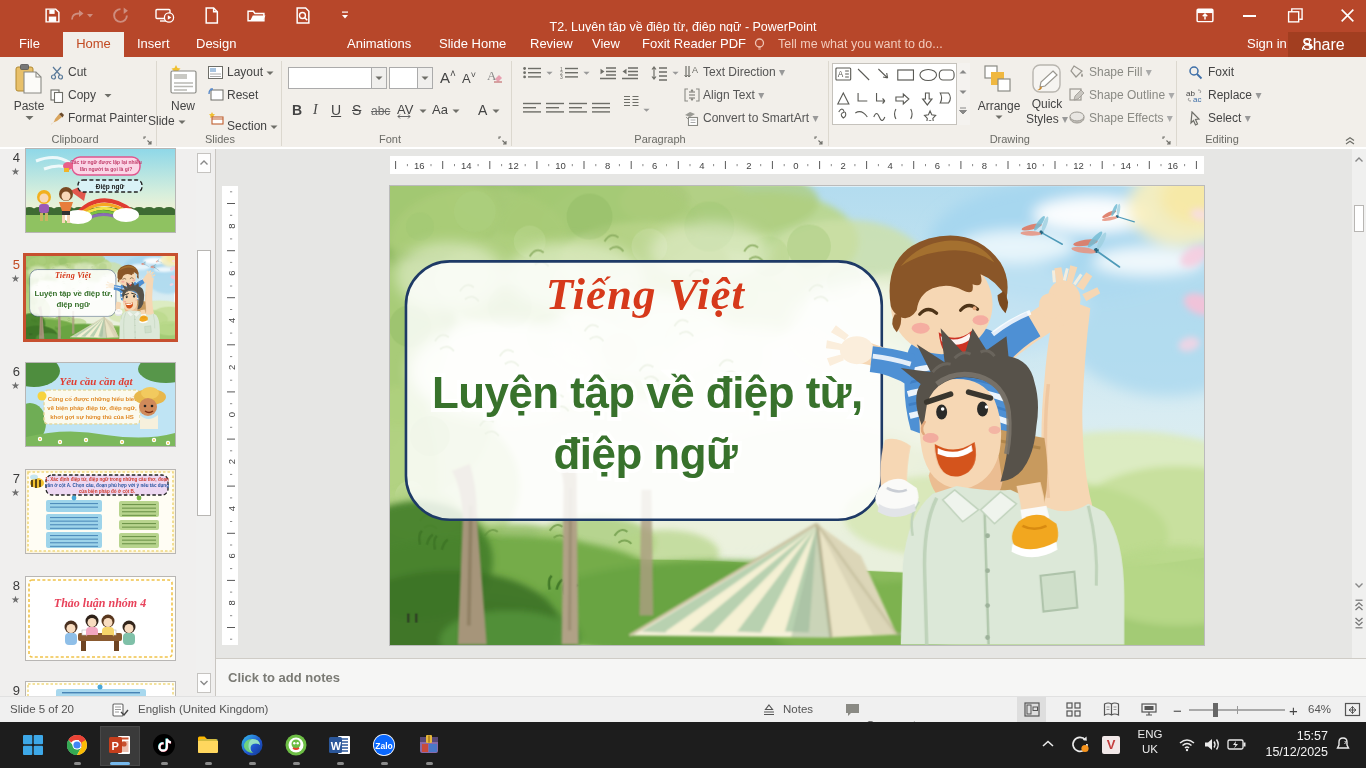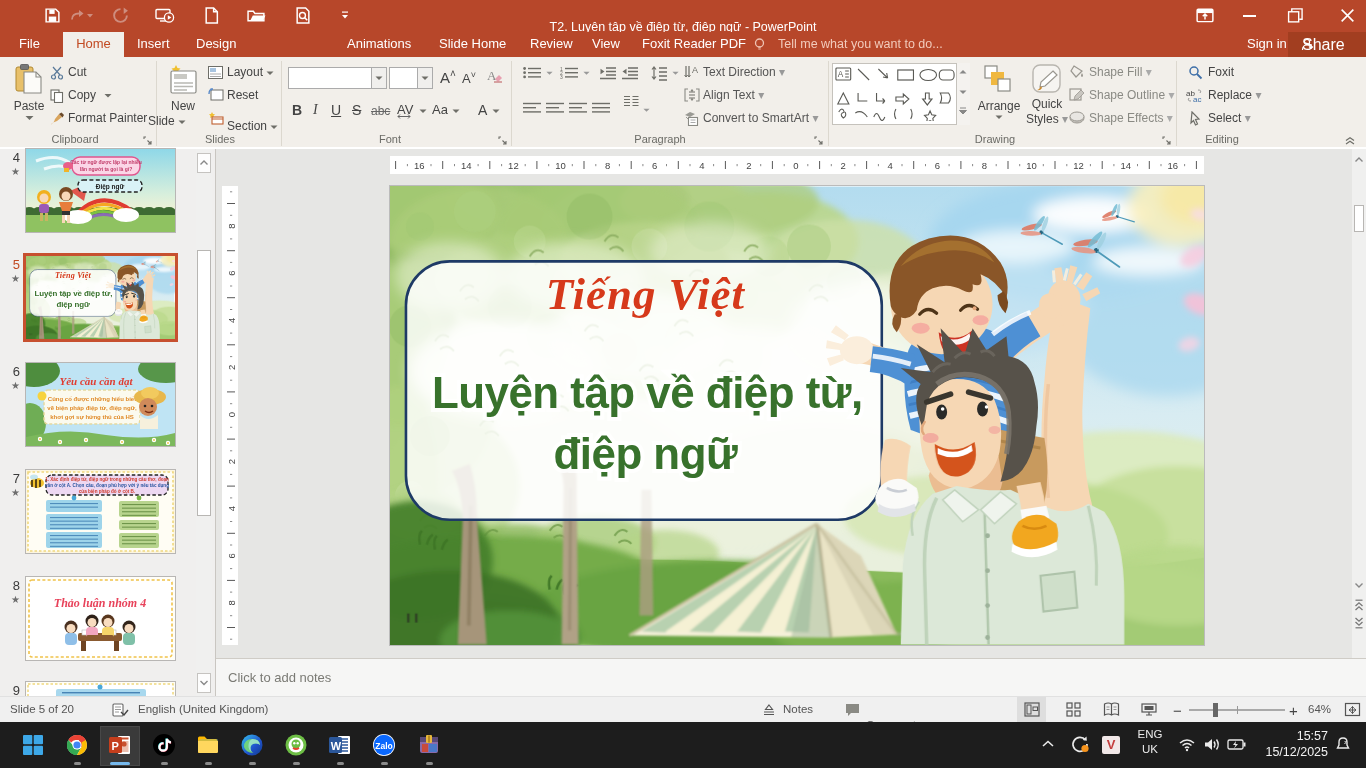--- a/index.html
+++ b/index.html
@@ -488,21 +488,21 @@
       </svg>
     </div>
     <div class="rbt" style="left:1089px;top:31px;color:#8A8A84;">Shape Outline <span style="color:#AAA">▾</span></div>
     <div class="ic" style="left:1069px;top:54px;">
       <svg width="16" height="14" viewBox="0 0 16 14">
         <ellipse cx="8" cy="7" rx="7" ry="5" fill="#C9C6C0" stroke="#9A9790" stroke-width="1"></ellipse>
         <ellipse cx="8" cy="5.5" rx="7" ry="4.5" fill="#E8E6E2" stroke="#9A9790" stroke-width="1"></ellipse>
       </svg>
     </div>
     <div class="rbt" style="left:1089px;top:54px;color:#8A8A84;">Shape Effects <span style="color:#AAA">▾</span></div>
-    <div class="gl" style="left:960px;width:70px;">Drawing</div>
+    <div class="gl" style="left:960px;width:70px;text-align:right;">Drawing</div>
     <div class="ic" style="left:1162px;top:79px;">
       <svg width="10" height="10" viewBox="0 0 10 10">
         <path d="M1 3 V1 h2 M8 5 v3 h-3 M8 8 L4.5 4.5" stroke="#6E6E68" stroke-width="1.1" fill="none"></path>
       </svg>
     </div>
     <div class="gsep" style="left:1176px;"></div>
     <div class="ic" style="left:1188px;top:8px;">
       <svg width="15" height="15" viewBox="0 0 15 15">
         <circle cx="6" cy="6" r="4" fill="none" stroke="#3E6FA8" stroke-width="1.5"></circle>
         <path d="M9 9 l4.5 4.5" stroke="#3E6FA8" stroke-width="1.8"></path>
@@ -1458,21 +1458,21 @@
       </svg>
     </div>
     <div class="abs" style="left:197px;top:101px;width:14px;height:266px;background:#FFF;border:1px solid #B8B6B3;"></div>
     <div class="abs" style="left:197px;top:524px;width:14px;height:20px;background:#FDFDFD;border:1px solid #C5C3C0;">
       <svg width="12" height="18" viewBox="0 0 12 18">
         <path d="M2.5 7 L6 10.5 L9.5 7" stroke="#888" fill="none" stroke-width="1.4"></path>
       </svg>
     </div>
   </div>
 <div id="notes" class="abs">
-    <div style="position:absolute;left:12px;top:11px;font-size:13px;color:#7A7A74;">Click to add notes</div>
+    <div style="position:absolute;left:12px;top:11px;font-size:13px;color:#7A7A74;font-weight:bold;">Click to add notes</div>
   </div>
 <div id="statusbar" class="abs">
     <div class="abs" style="left:10px;top:6px;">Slide 5 of 20</div>
     <div class="ic" style="left:112px;top:5px;">
       <svg width="17" height="16" viewBox="0 0 17 16">
         <rect x="1" y="2" width="10" height="12" rx="1" fill="#fff" stroke="#666" stroke-width="1.1"></rect>
         <path d="M3 5 h6 M3 7.5 h6 M3 10 h4" stroke="#999" stroke-width="1"></path>
         <path d="M9 10 l3 3 l4 -5" stroke="#444" stroke-width="1.4" fill="none"></path>
       </svg>
     </div>

